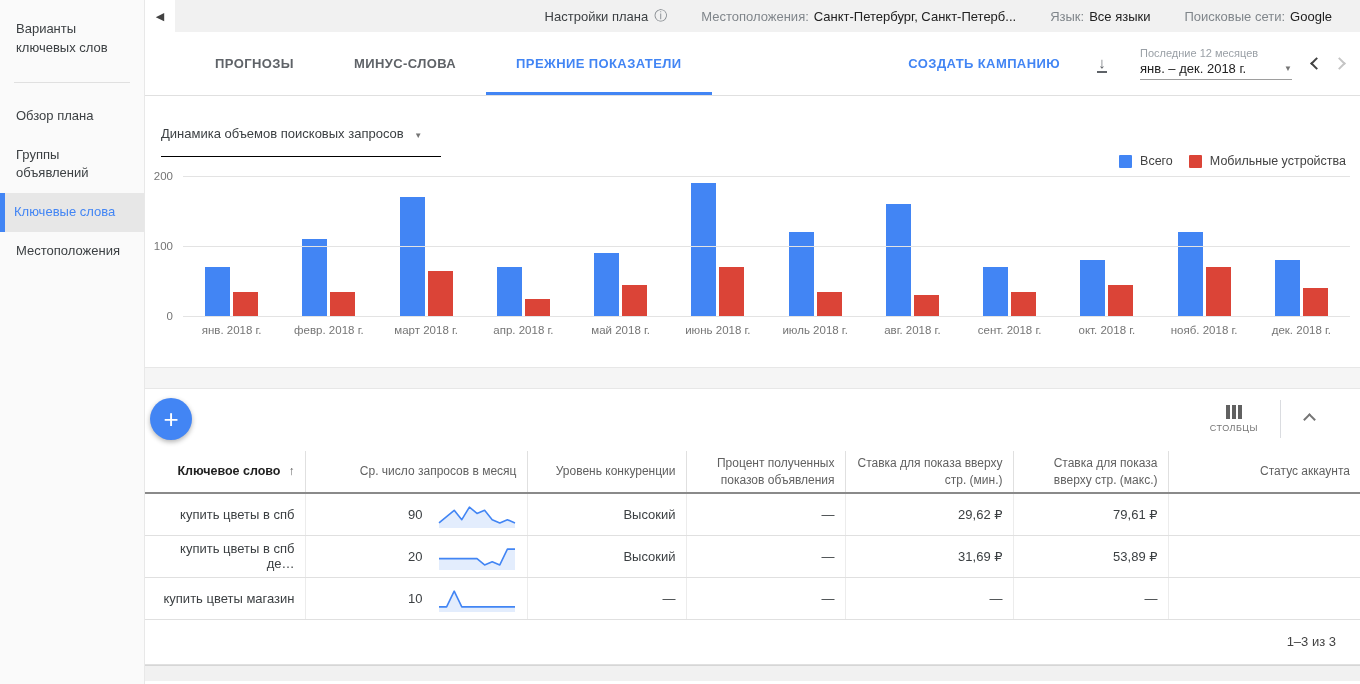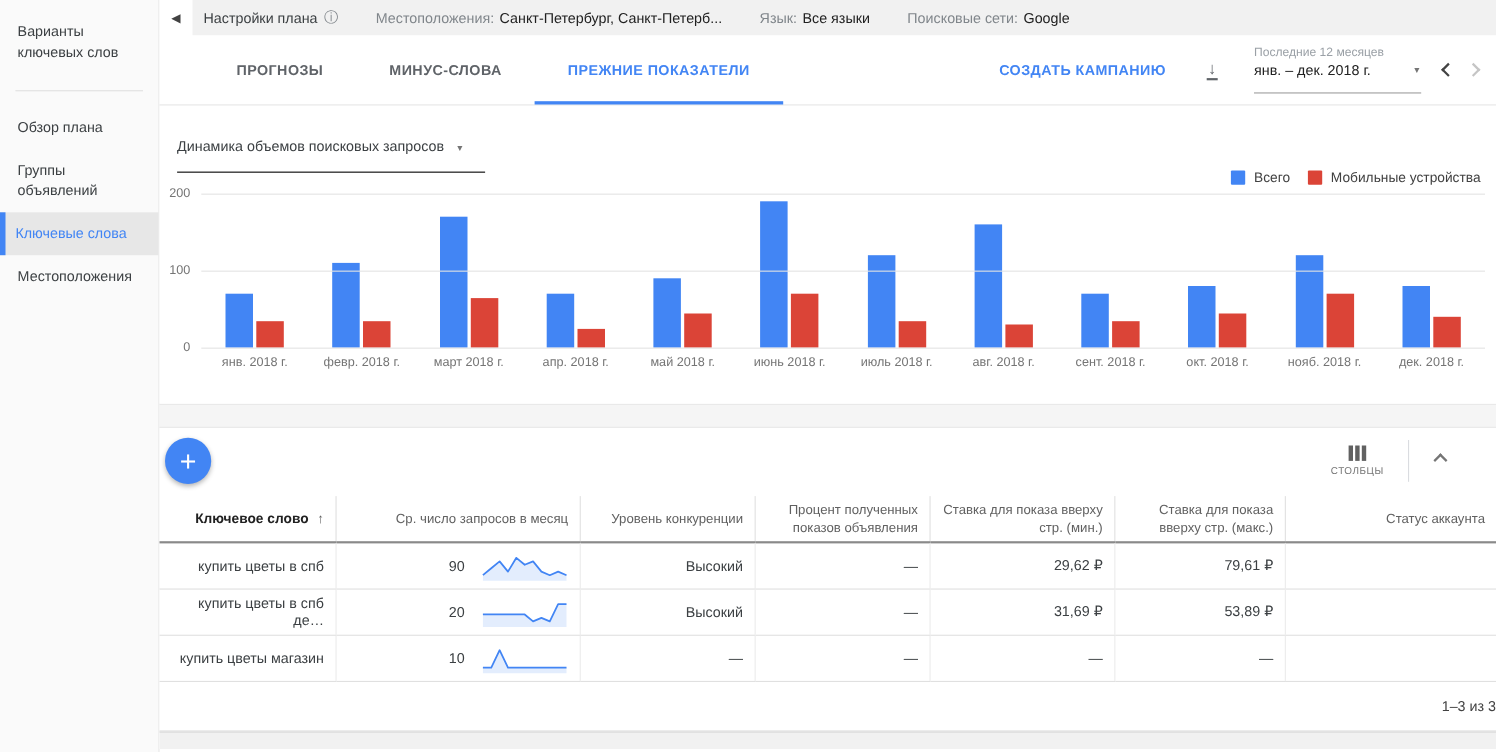--- a/index.html
+++ b/index.html
@@ -13,21 +13,21 @@
   .nav-item { padding:10px 16px; font-size:13px; line-height:1.45; color:#3c4043; cursor:pointer; }
   .nav-item.active { background:#e7e7e7; color:#4285f4; border-left:5px solid #4285f4; padding-left:9px; }
   .side-divider { height:1px; background:#e0e0e0; margin:14px 14px 14px 14px; }
 
   
   .main { position:absolute; left:145px; top:0; width:1215px; height:684px; }
 
   
   .topbar { height:32px; background:#fff; display:flex; align-items:center; font-size:13px; }
   .topbar-chip { height:32px; flex:1; background:#f1f1f1; display:flex; align-items:center;
-    gap:6px; padding-left:10px; }
+    gap:6px; padding-left:10px;justify-content:flex-end; }
   .back-arrow { width:30px; text-align:center; color:#424242; font-size:11px; cursor:pointer; }
   .tb-label { color:#80868b; }
   .tb-value { color:#212121; }
   .tb-group { display:flex; gap:5px; margin-right:28px; white-space:nowrap; }
   .info-icon { color:#80868b; font-size:13px; margin-right:28px; cursor:pointer; }
   .plan-settings { color:#3c4043; }
 
   
   .tabbar { height:64px; background:#fff; border-bottom:1px solid #e0e0e0;
     display:flex; align-items:stretch; }
@@ -37,21 +37,21 @@
   .tab.active { color:#4285f4; }
   .tab.active::after { content:""; position:absolute; left:0; right:0; bottom:0; height:3px; background:#4285f4; }
   .tabbar-right { margin-left:auto; display:flex; align-items:center; }
   .create-campaign { font-size:13px; font-weight:bold; letter-spacing:.4px; color:#4285f4; cursor:pointer; }
   .download-btn { margin:0 30px 0 34px; cursor:pointer; width:16px; text-align:center; }
   .dl-glyph { display:inline-block; font-size:15px; font-weight:bold; color:#5f6368;
     border-bottom:2px solid #5f6368; padding:0 1px 0px 1px; line-height:1.1; }
   .datebox { margin-right:10px; }
   .datebox .dr-label { font-size:11px; color:#9aa0a6; margin-bottom:2px; }
   .dr-line { display:flex; align-items:center; border-bottom:1px solid #9e9e9e;
-    padding-bottom:13px; width:152px; cursor:pointer; }
+    padding-bottom:3px; width:152px; cursor:pointer; }
   .dr-value { font-size:13px; color:#212121; flex:1; }
   .caret { font-size:8px; color:#757575; margin-left:6px; }
   .chev { width:9px; height:9px; border-left:2px solid #424242; border-bottom:2px solid #424242; display:inline-block; }
   .chev-left { transform:rotate(45deg); margin:0 14px 0 10px; cursor:pointer; }
   .chev-right { transform:rotate(-135deg); border-color:#c5c5c5; margin-right:16px; cursor:default; }
 
   
   .chart-section { position:relative; height:271px; background:#fff; }
   .chart-title-wrap { position:absolute; left:16px; top:28px; border-bottom:1px solid #000000;
     padding:0 6px 14px 0; width:280px; cursor:pointer; }
@@ -95,21 +95,21 @@
   .grid-table td { height:42px; font-size:13px; color:#3c4043;
     border-bottom:1px solid #e0e0e0; border-left:1px solid #ececec; padding:2px 10px; vertical-align:middle; }
   .grid-table td:first-child { border-left:none; padding-left:16px; }
   .al { text-align:right; } .ar { text-align:right; }
   .th-keyword { padding-left:16px !important; }
   .sort-arrow { color:#616161; font-size:12px; margin-left:8px; font-weight:normal; }
   .searches-cell { display:flex; align-items:center; justify-content:flex-end; gap:14px; }
   .spark { display:inline-block; }
 
   .table-footer { height:45px; display:flex; align-items:center; justify-content:flex-end;
-    font-size:13px; color:#424242; border-bottom:1px solid #e0e0e0; }
+    padding-right:24px; font-size:13px; color:#424242; border-bottom:1px solid #e0e0e0; }
   .bottom-strip { height:16px; background:#f1f1f1; border-top:1px solid #d6d6d6; }
 </style>
 </head>
 <body>
 
 <div class="app">
 
   <nav class="sidebar">
     <div class="nav-item">Варианты ключевых слов</div>
     <div class="side-divider"></div>

